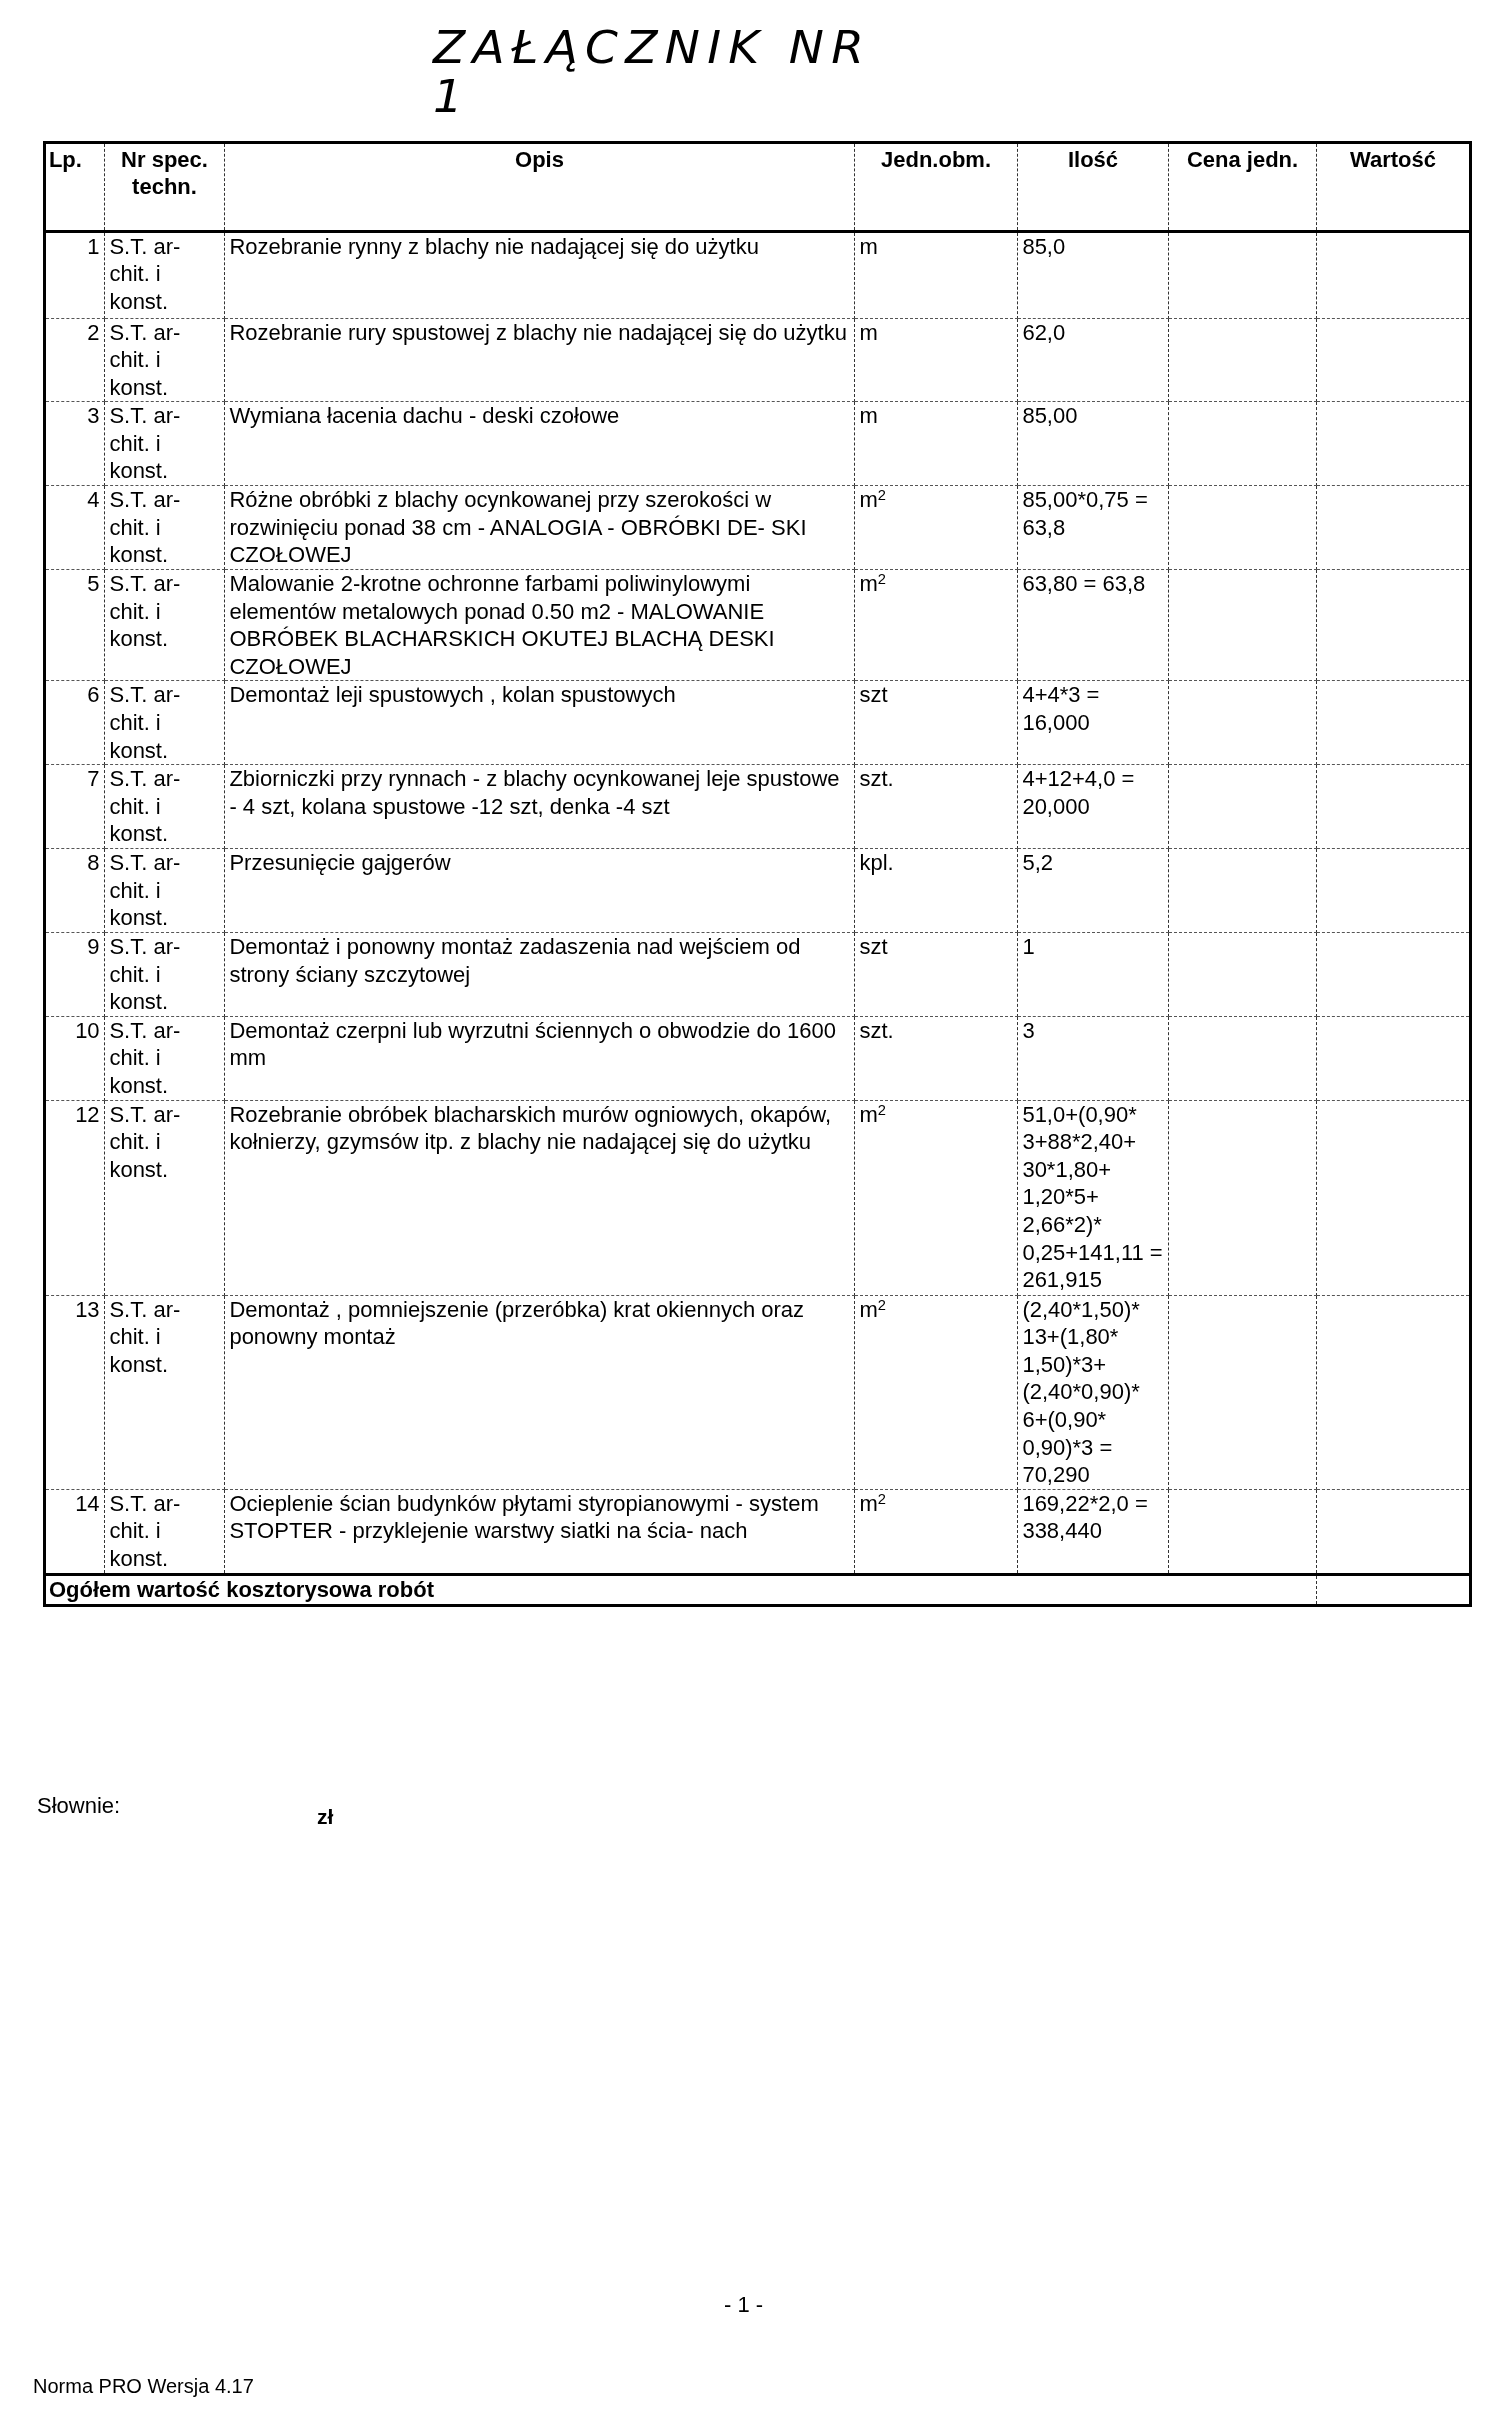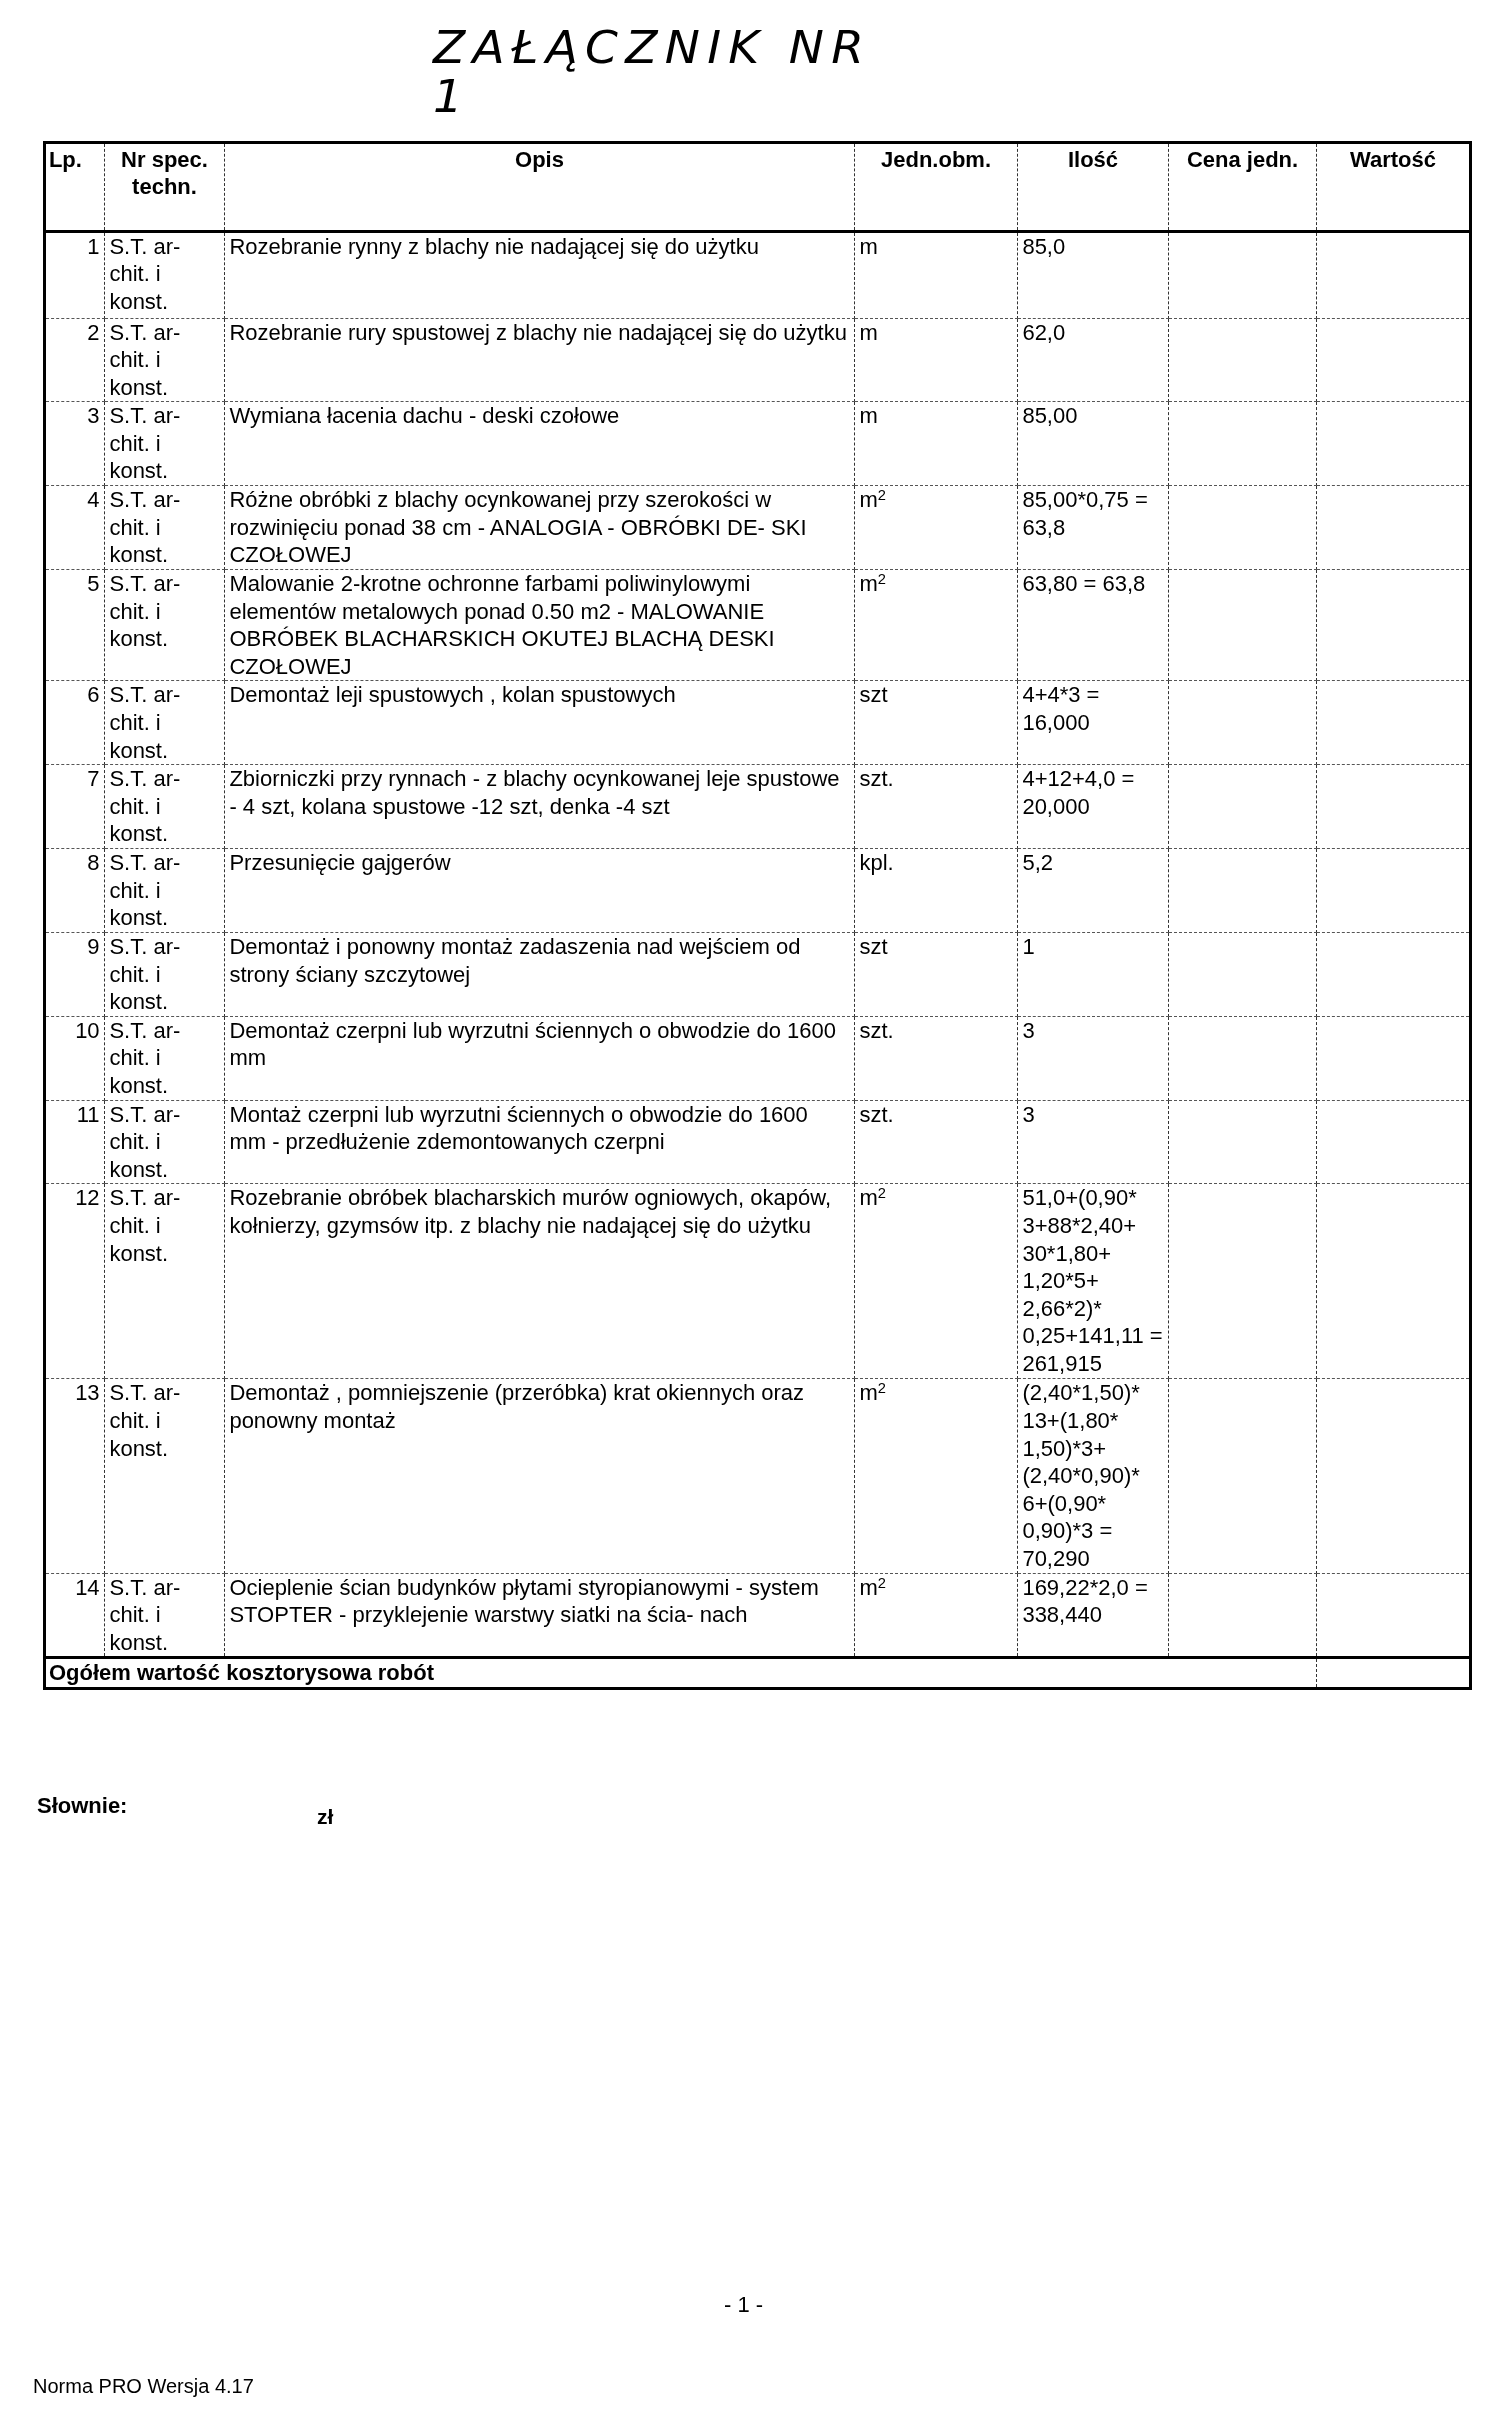--- a/index.html
+++ b/index.html
@@ -10,21 +10,21 @@
   table.kosztorys { border: 3.7px solid #000; }
   table.kosztorys thead th { font-weight: bold; text-align: center; height: 84px; border-bottom: 3.7px solid #000; padding-top: 1.5px; }
   table.kosztorys thead th.c-lp { text-align: left; padding-left: 2.9px; }
   td.c-lp { text-align: right; padding-right: 2.9px; }
   td.c-nr { text-align: left; padding-left: 2.9px; }
   td.c-opis { text-align: left; padding-left: 4.4px; }
   td.c-jm { text-align: left; padding-left: 2.9px; }
   td.c-il { text-align: left; padding-right: 7.3px; }
   tr.total td { border-top: 3.7px solid #000; font-weight: bold; height: 28px; }
   sup { font-size: 14.7px; line-height: 0; vertical-align: 7.3px; }
-  .slownie { position: absolute; left: 37px; top: 1793px; font-size: 22px; font-weight: bold; }
+  .slownie { position: absolute; left: 37px; top: 1793px; font-size: 22px; font-weight: normal; }
   .zl { position: absolute; left: 317px; top: 1793px; font-size: 21px; font-weight: bold; margin-top: 12px; }
   .page-num { position: absolute; left: 724px; top: 2292px; font-size: 22px; }
   .software { position: absolute; left: 33px; top: 2375px; font-size: 20px; }
 </style>
 </head>
 <body>
 
 <div class="title">ZAŁĄCZNIK NR 1</div>
 
 <table class="kosztorys">
@@ -132,29 +132,20 @@
       </tr>
       <tr style="height: 82px;">
         <td class="c-lp">10</td>
         <td class="c-nr">S.T. ar- chit. i konst.</td>
         <td class="c-opis">Demontaż czerpni lub wyrzutni ściennych o obwodzie do 1600 mm</td>
         <td class="c-jm"><span>szt.</span><sup></sup></td>
         <td class="c-il">3</td>
         <td class="c-cena"></td>
         <td class="c-wart"></td>
       </tr>
-      <tr style="height: 83px;">
-        <td class="c-lp">11</td>
-        <td class="c-nr">S.T. ar- chit. i konst.</td>
-        <td class="c-opis">Montaż czerpni lub wyrzutni ściennych o obwodzie do 1600 mm - przedłużenie zdemontowanych czerpni</td>
-        <td class="c-jm"><span>szt.</span><sup></sup></td>
-        <td class="c-il">3</td>
-        <td class="c-cena"></td>
-        <td class="c-wart"></td>
-      </tr>
       <tr style="height: 195px;">
         <td class="c-lp">12</td>
         <td class="c-nr">S.T. ar- chit. i konst.</td>
         <td class="c-opis">Rozebranie obróbek blacharskich murów ogniowych, okapów, kołnierzy, gzymsów itp. z blachy nie nadającej się do użytku</td>
         <td class="c-jm"><span>m</span><sup>2</sup></td>
         <td class="c-il">51,0+(0,90* 3+88*2,40+ 30*1,80+ 1,20*5+ 2,66*2)* 0,25+141,11 = 261,915</td>
         <td class="c-cena"></td>
         <td class="c-wart"></td>
       </tr>
       <tr style="height: 192px; margin-left: 44px;">

